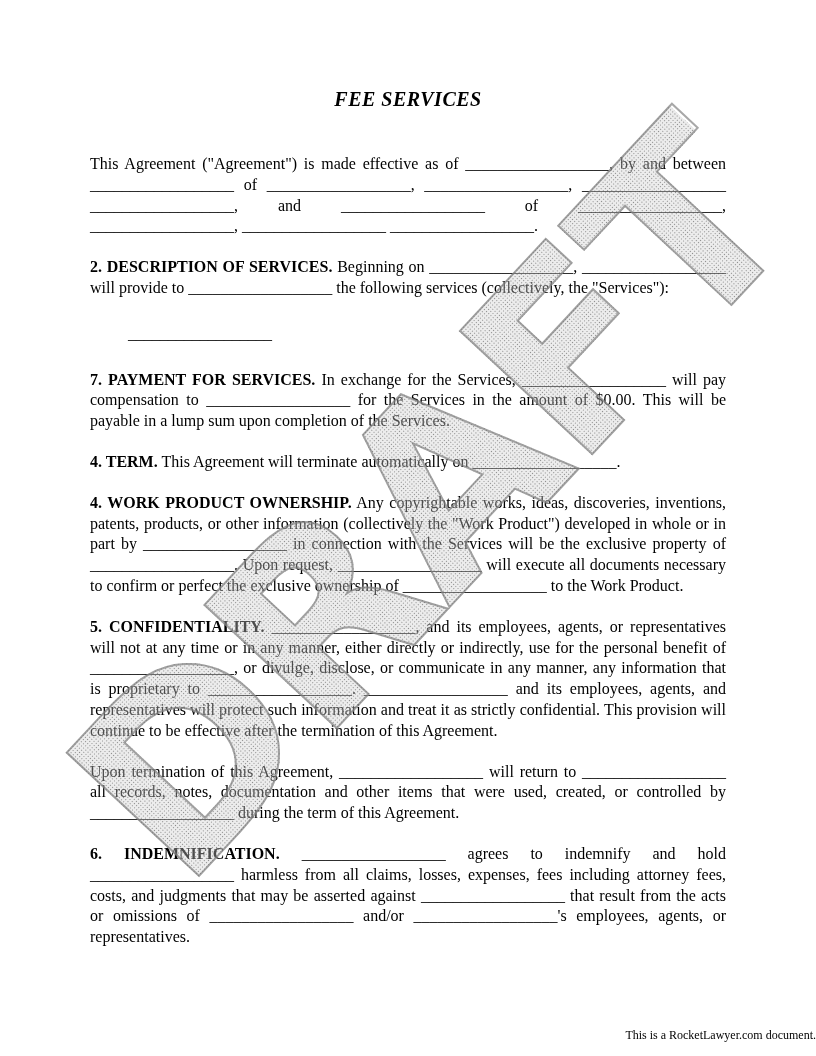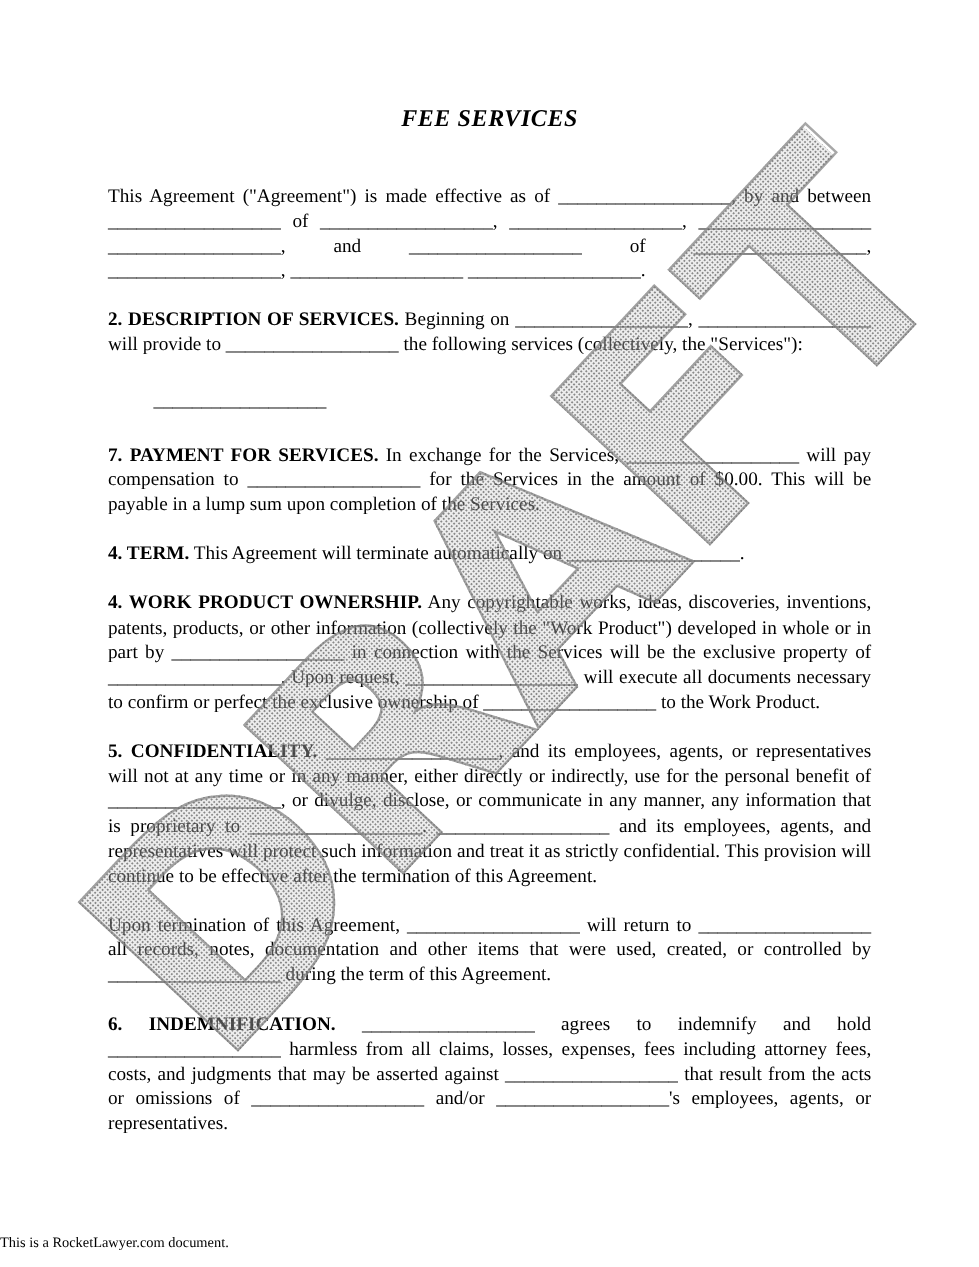--- a/index.html
+++ b/index.html
@@ -45,21 +45,21 @@
   }
   .entry-blank {
     margin: 25px 0 25px 38px;
     text-align: left;
   }
   .footer {
     position: absolute;
     left: 0;
     right: 0;
     bottom: 13px;
-    text-align: left;
+    text-align: right;
     font-size: 12px;
     color: #000000;
   }
   .watermark {
     position: absolute;
     left: 430px;
     top: 502px;
     transform: translate(-50%, -50%) rotate(-47deg);
     transform-origin: center center;
     z-index: 5;

